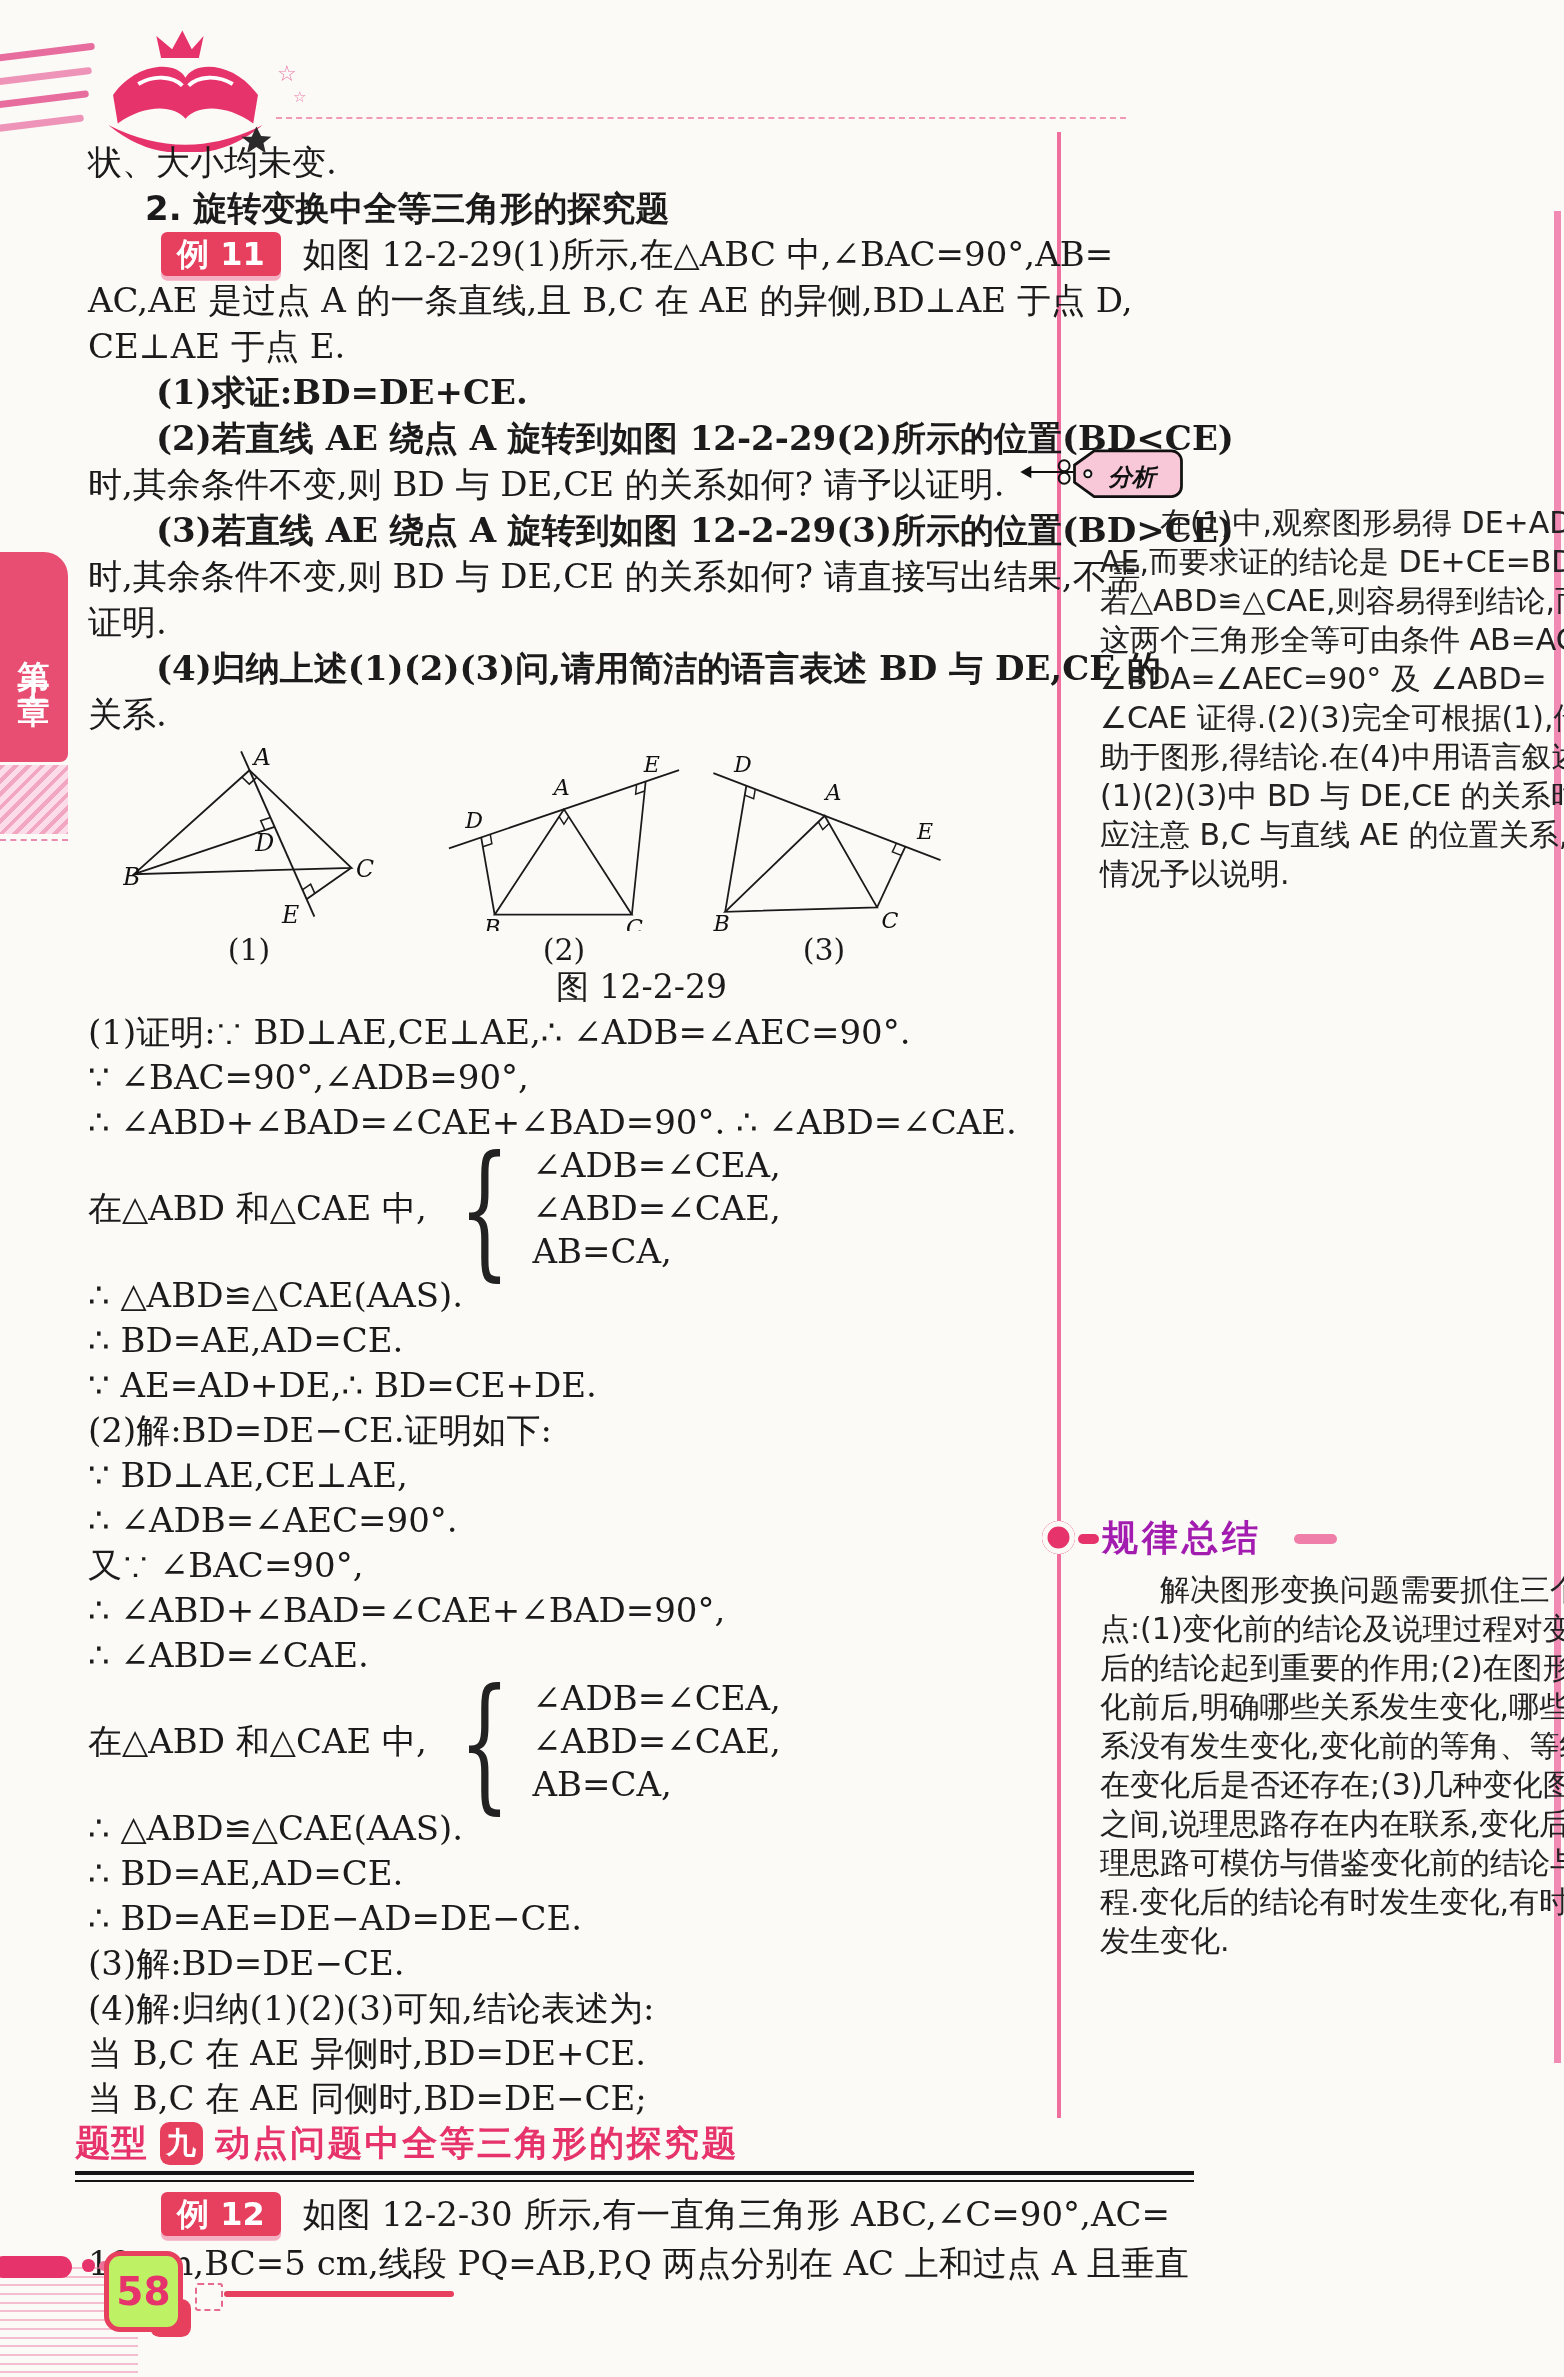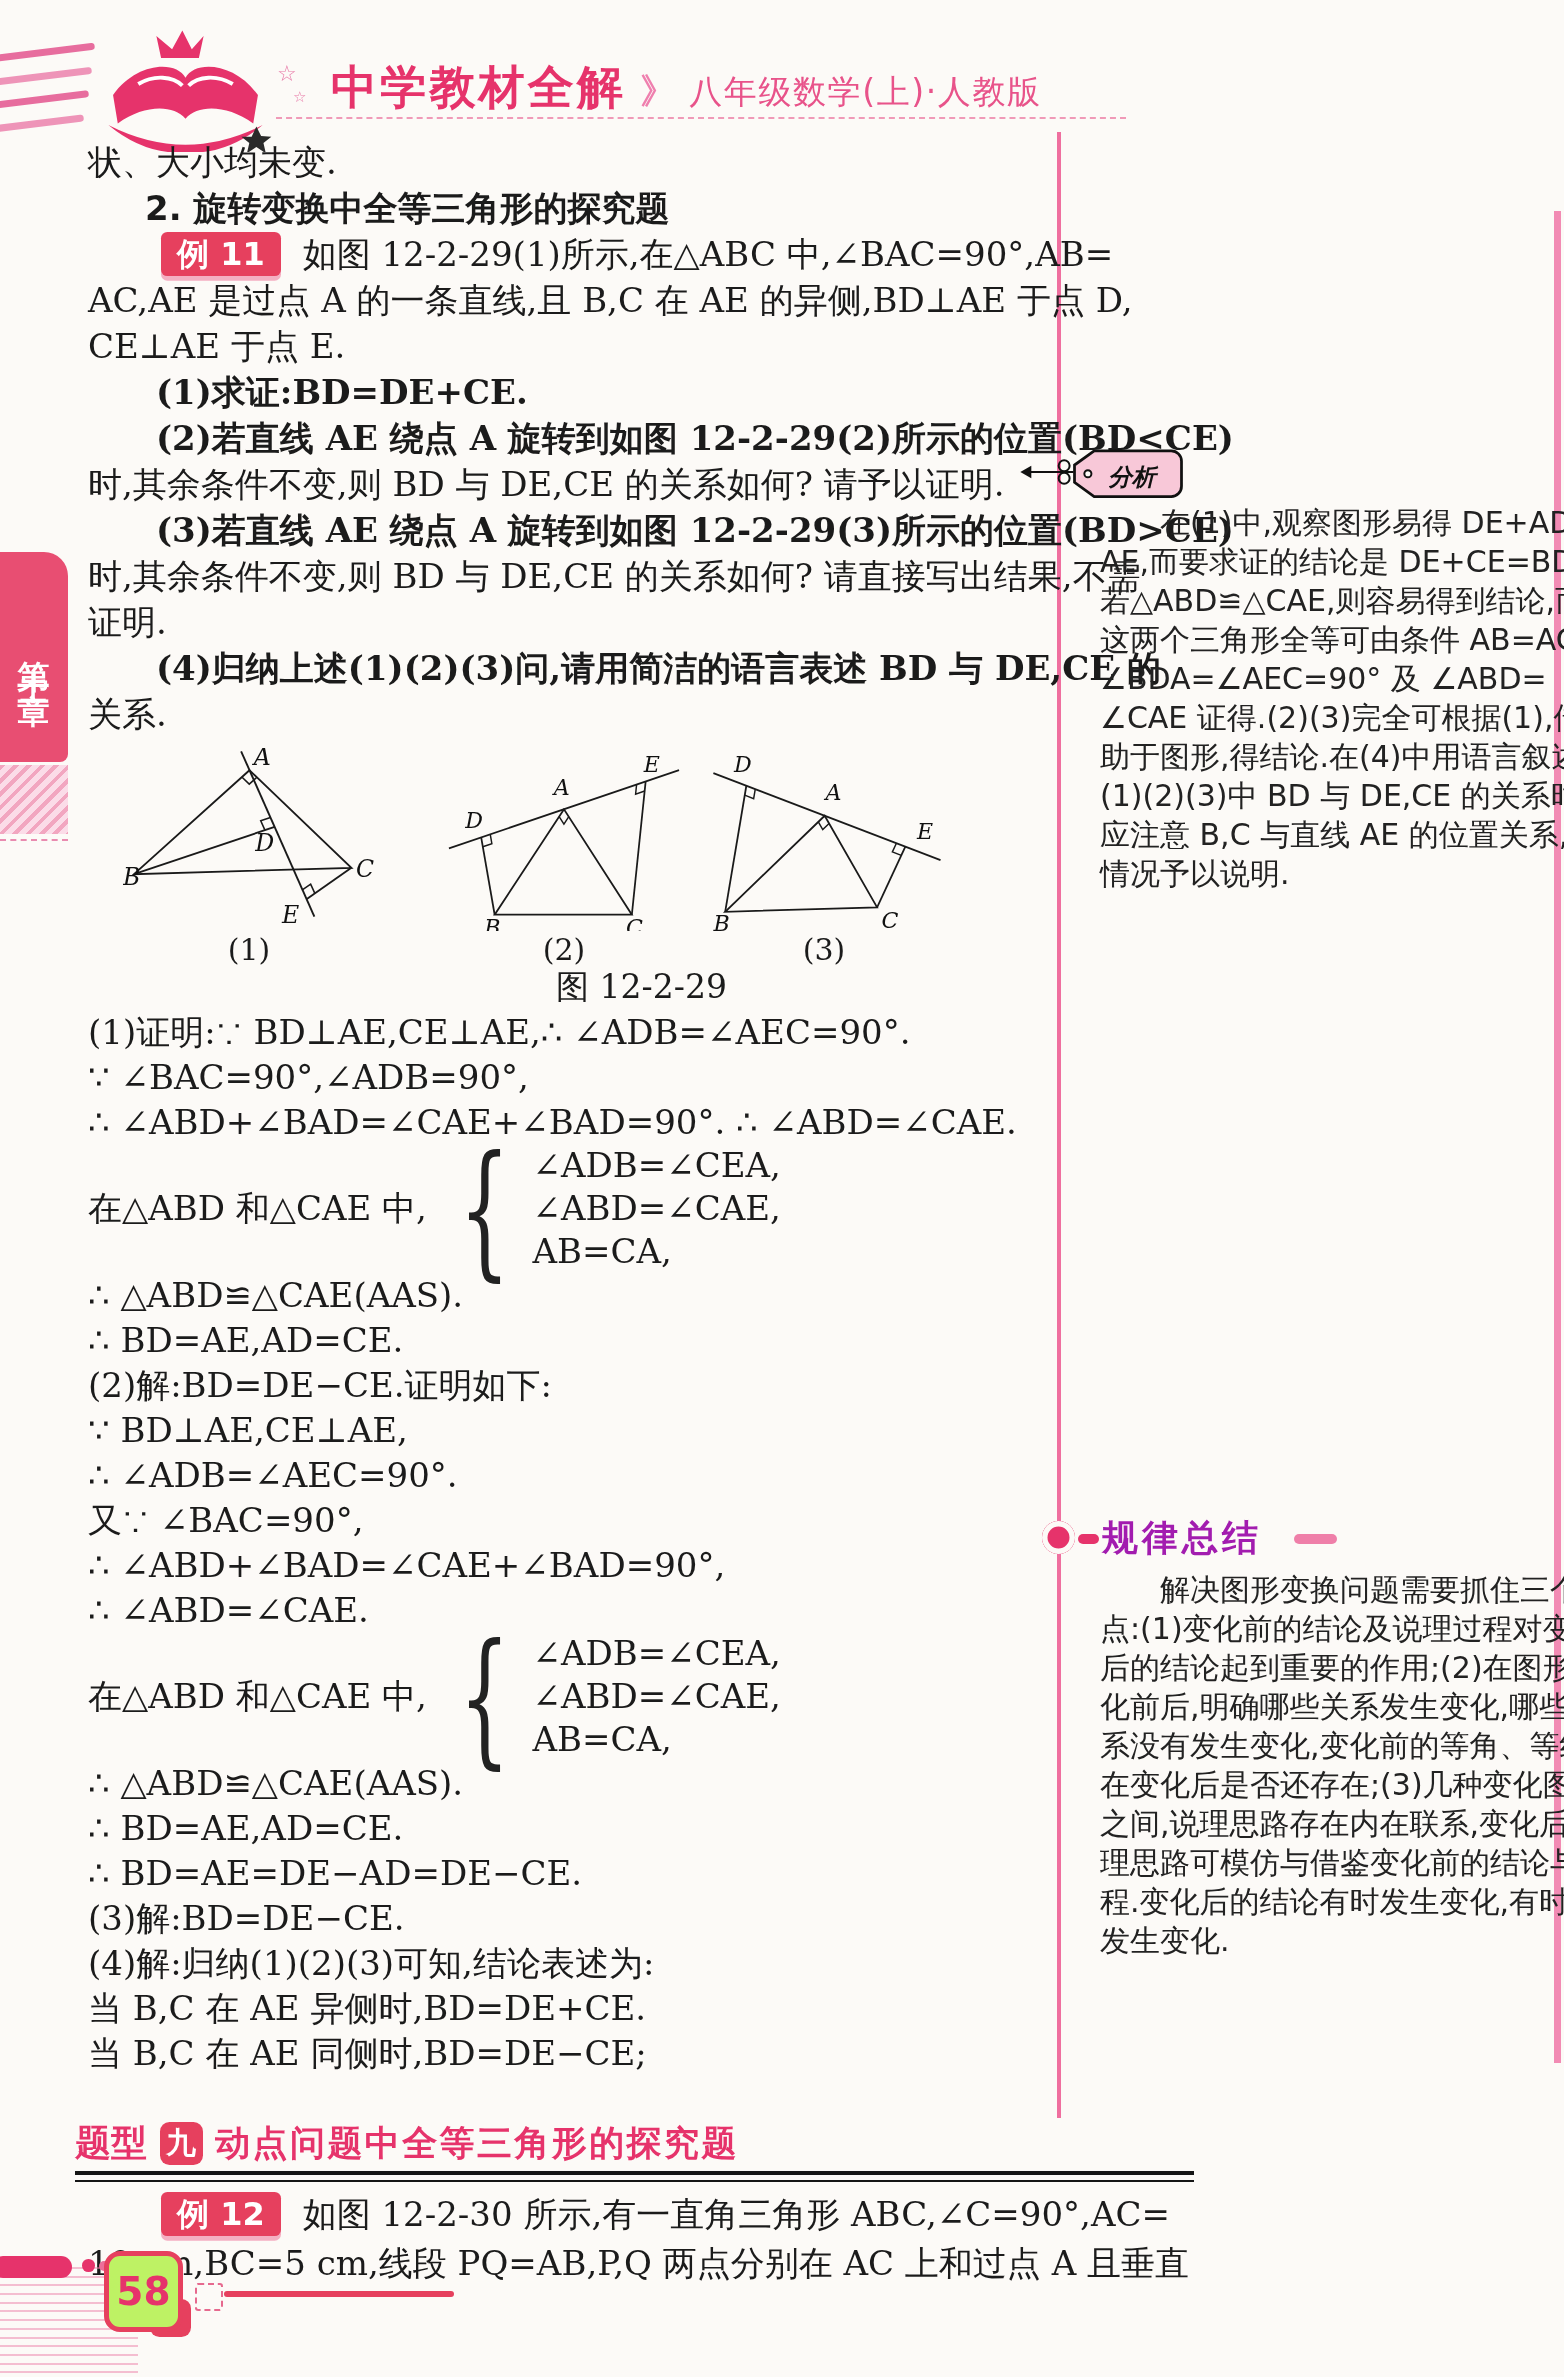--- a/index.html
+++ b/index.html
@@ -105,25 +105,20 @@
   <svg class="abs" style="left:91px;top:16px" width="189" height="136" viewBox="0 0 240 172">
     <path d="M103,42 l13,-24 l12,24 l15,-17 l-6,28 h-48 l-6,-28 z" fill="#e6336b"></path>
     <path d="M28,100 C58,58 108,56 120,78 C132,56 182,58 212,100 L206,136 C172,112 136,112 120,130 C104,112 68,112 34,136 Z" fill="#e6336b"></path>
     <path d="M60,86 C80,74 104,76 116,88 M124,88 C136,76 160,74 180,86" stroke="#fff" stroke-width="5" fill="none"></path>
     <path d="M22,138 Q120,188 218,138 Q172,176 120,173 Q68,176 22,138 Z" fill="#e6336b"></path>
     <polygon points="210,140 216,152 229,153 219,161 222,174 210,166 198,174 201,161 191,153 204,153" fill="#2a2a2a"></polygon>
   </svg>
   <span class="deco-star" style="left:277px;top:61px;font-size:22px;">☆</span>
   <span class="deco-star" style="left:293px;top:88px;font-size:15px;">☆</span>
 
-  <div class="brand-row">
-    <span class="brand-title">中学教材全解</span>
-    <span class="brand-sep">》</span>
-    <span class="brand-edition">八年级数学(上)·人教版</span>
-  </div>
   <div class="dashed-rule"></div>
 
   <div class="chapter-tab">
     <span>第十二章</span>
   </div>
   <div class="chapter-hatch"></div>
   <div class="chapter-dash"></div>
 
   <div class="divider"></div>
   <div class="right-strip"></div>
@@ -209,20 +204,21 @@
       <span class="brace-sym">{</span>
       <span class="brace-eqs">
         <div>∠ADB=∠CEA,</div>
         <div>∠ABD=∠CAE,</div>
         <div>AB=CA,</div>
       </span>
     </div>
 
     <div class="pln">∴ △ABD≌△CAE(AAS).</div>
     <div class="pln">∴ BD=AE,AD=CE.</div>
+    <div class="pln">∵ AE=AD+DE,∴ BD=CE+DE.</div>
     <div class="pln">(2)解:BD=DE−CE.证明如下:</div>
     <div class="pln">∵ BD⊥AE,CE⊥AE,</div>
     <div class="pln">∴ ∠ADB=∠AEC=90°.</div>
     <div class="pln">又∵ ∠BAC=90°,</div>
     <div class="pln">∴ ∠ABD+∠BAD=∠CAE+∠BAD=90°,</div>
     <div class="pln">∴ ∠ABD=∠CAE.</div>
 
     <div class="brace-grp">
       <span>在△ABD 和△CAE 中,</span>
       <span class="brace-sym">{</span>

